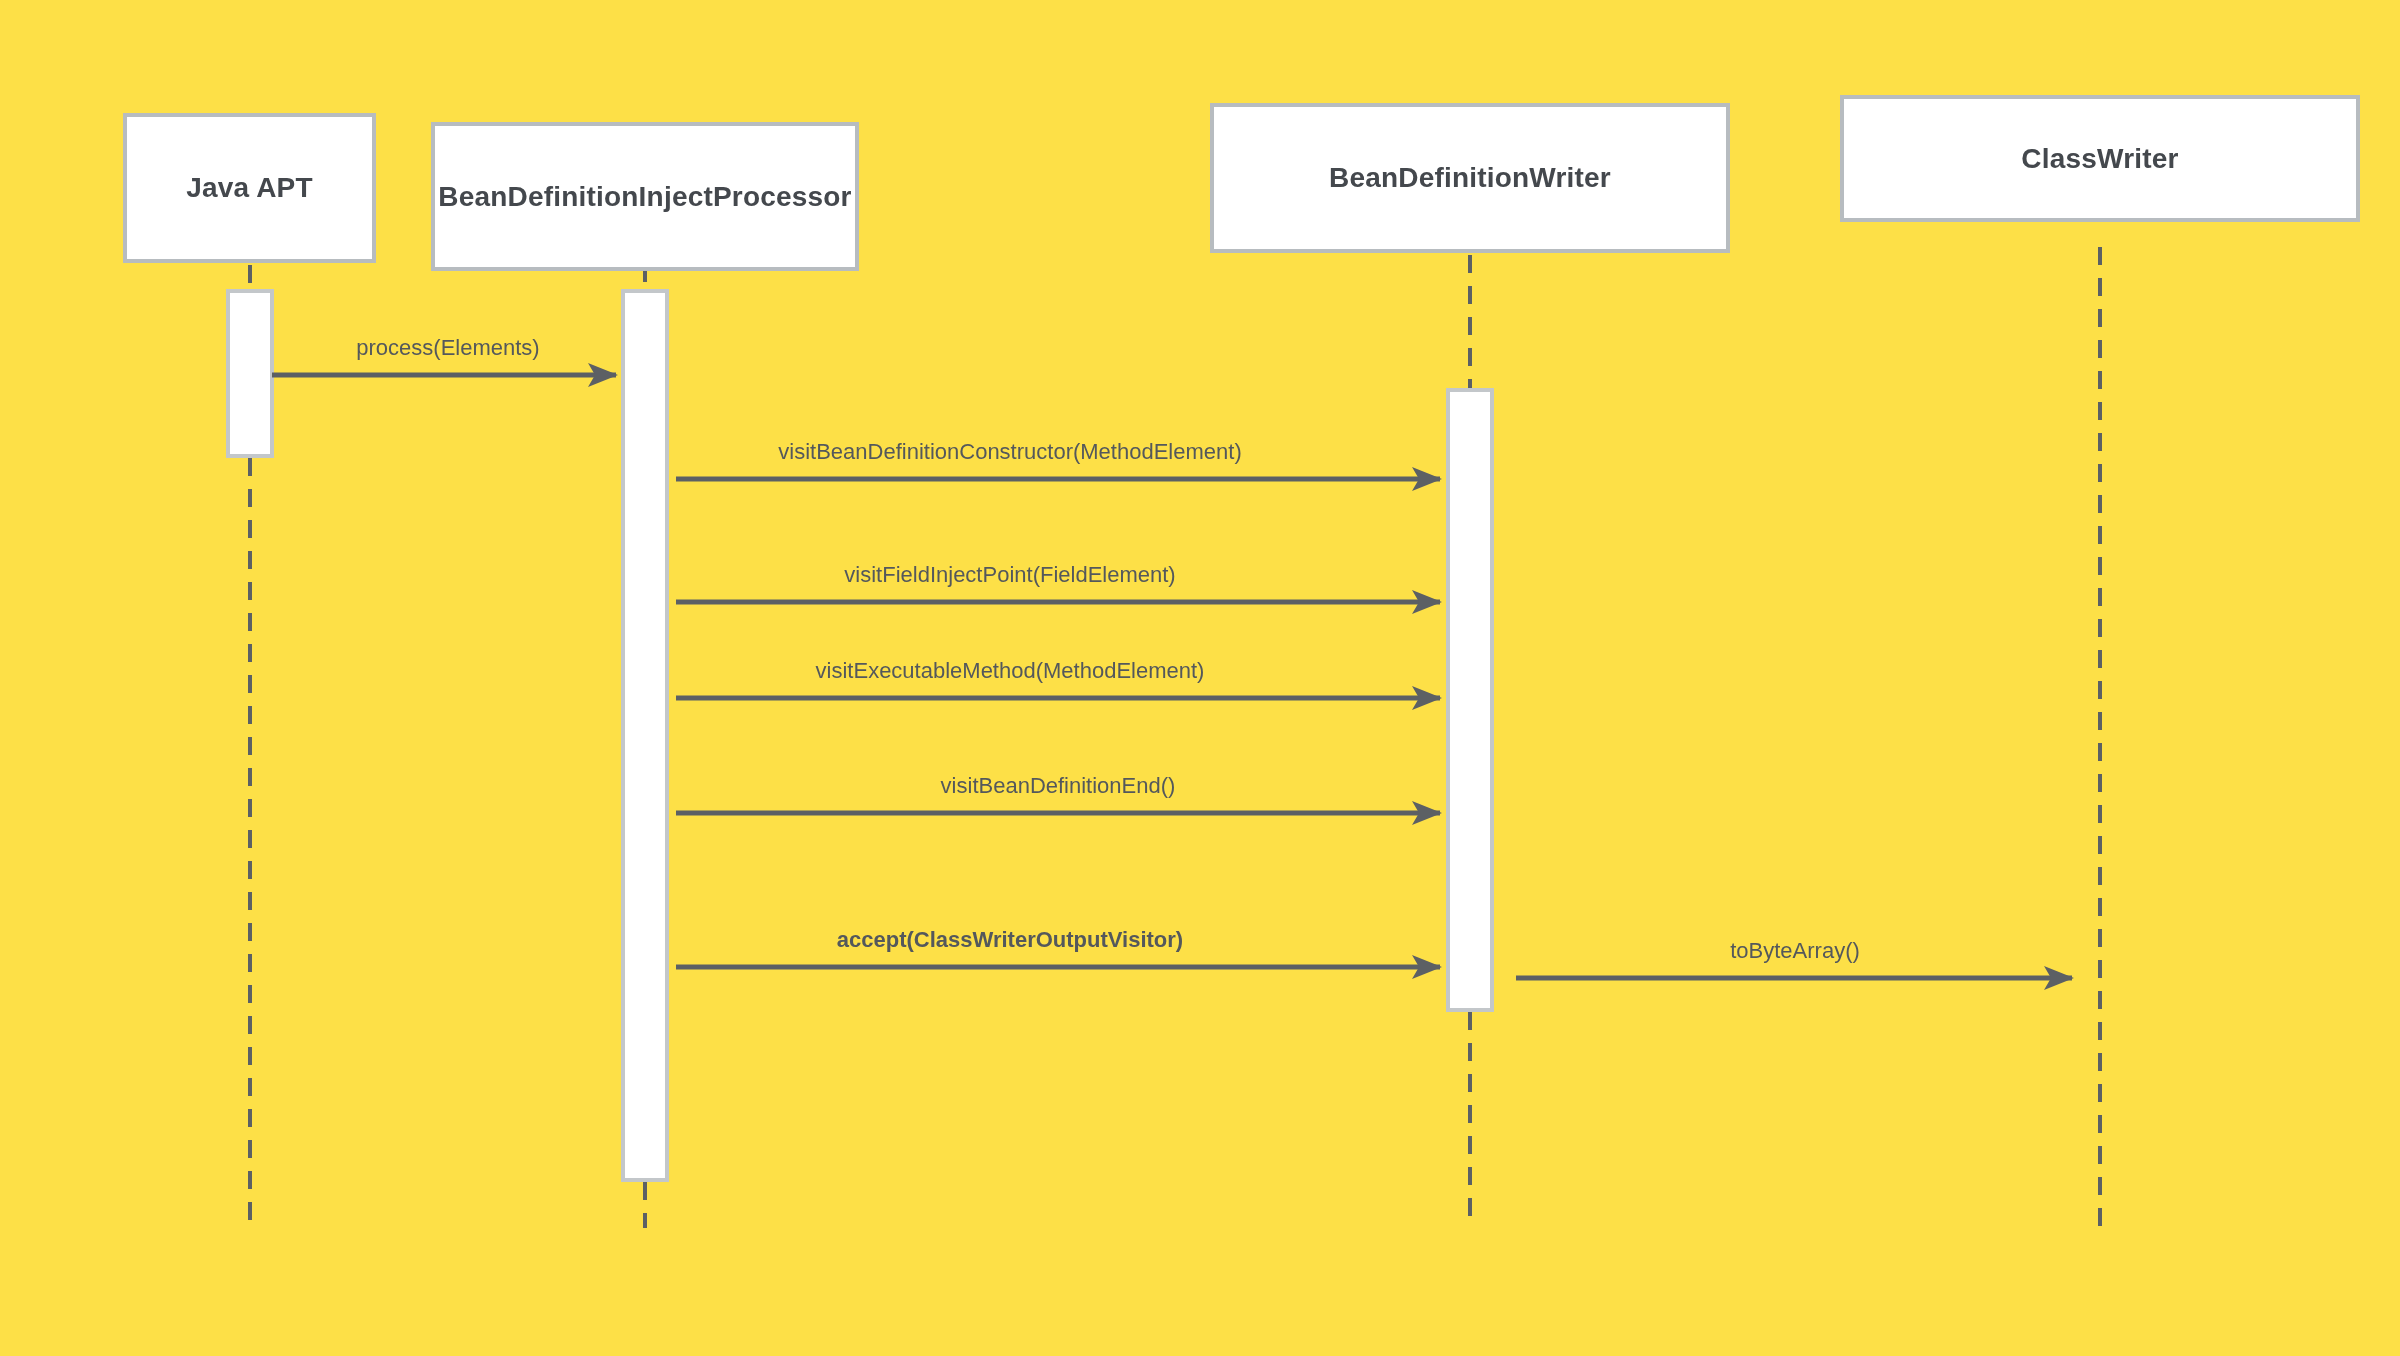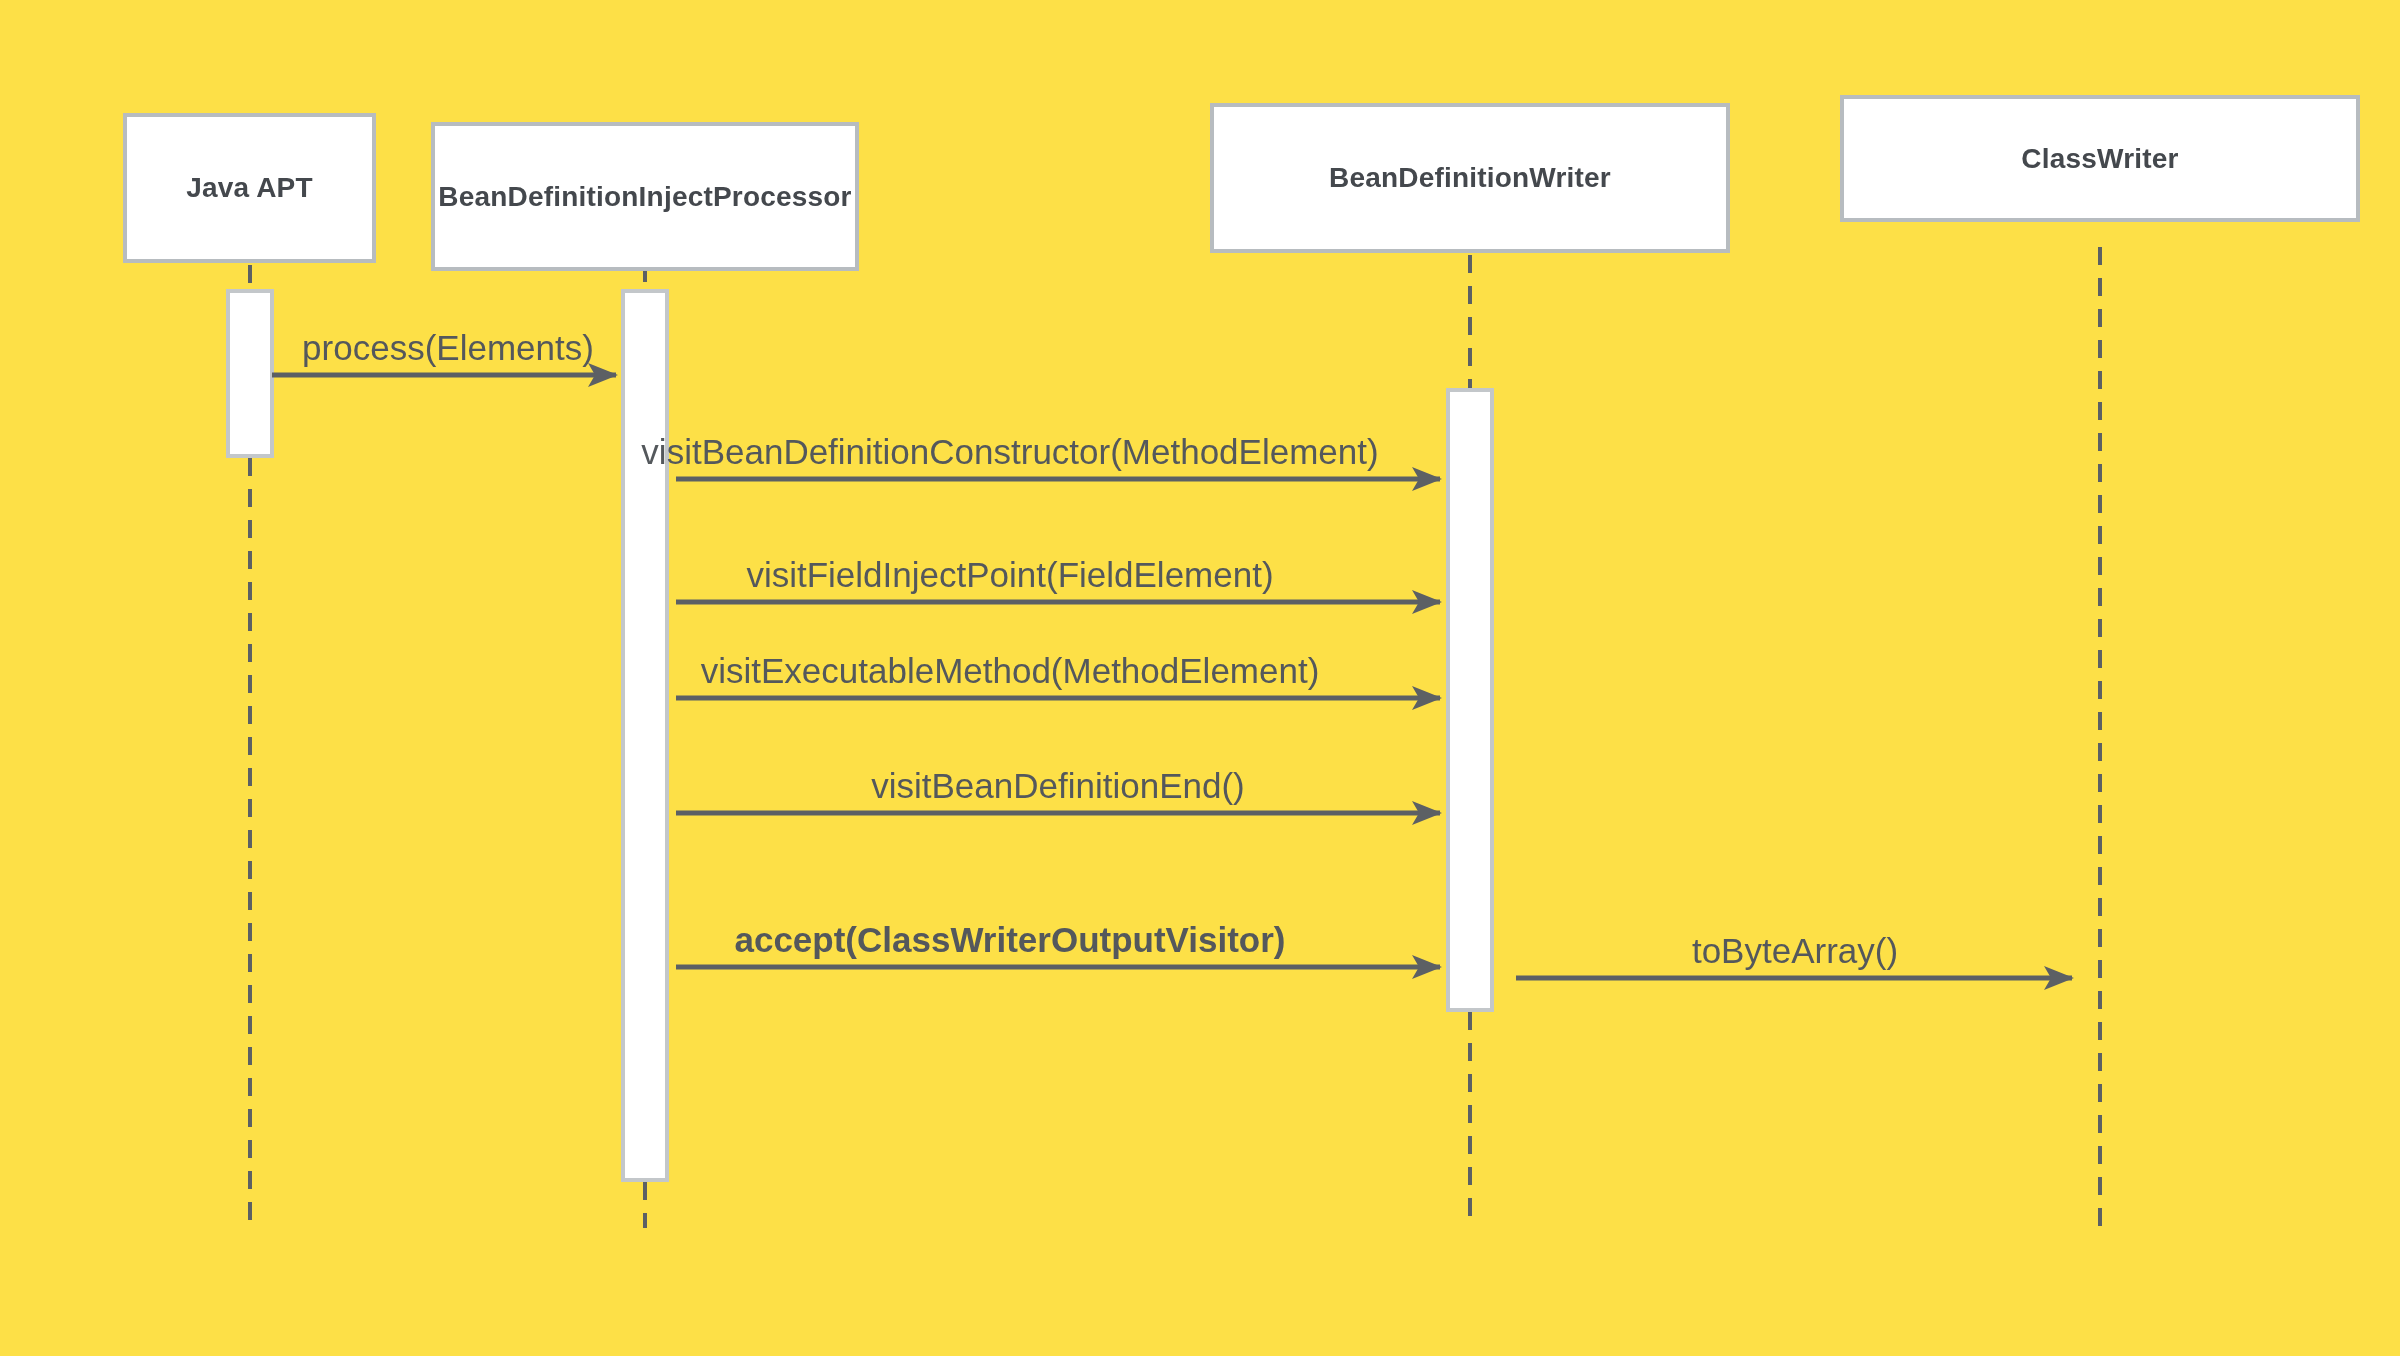--- a/index.html
+++ b/index.html
@@ -33,21 +33,21 @@
   .participant .pname {
     font-size: 28px;
     font-weight: 700;
     color: #44484d;
     letter-spacing: 0.2px;
   }
   .msg-label {
     position: absolute;
     transform: translateX(-50%);
     white-space: nowrap;
-    font-size: 35px;
+    font-size: 22px;
     line-height: 26px;
     font-weight: 400;
     color: #54585c;
   }
 </style>
 </head>
 <body>
 
 <div class="canvas">
 

